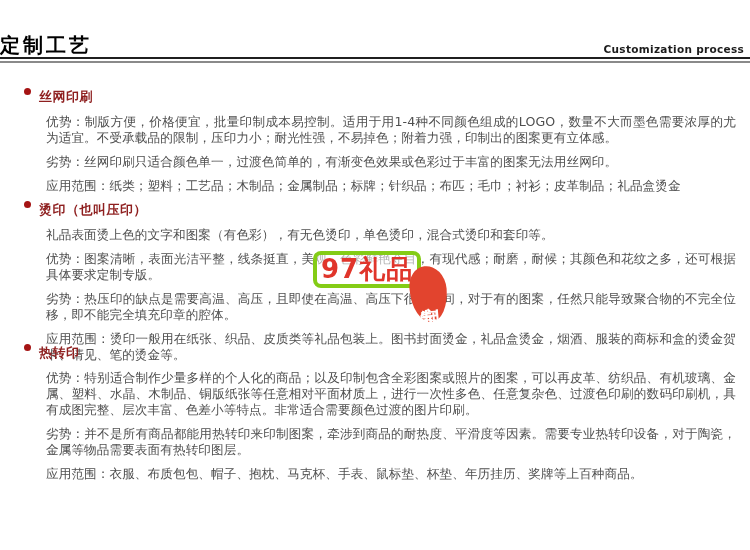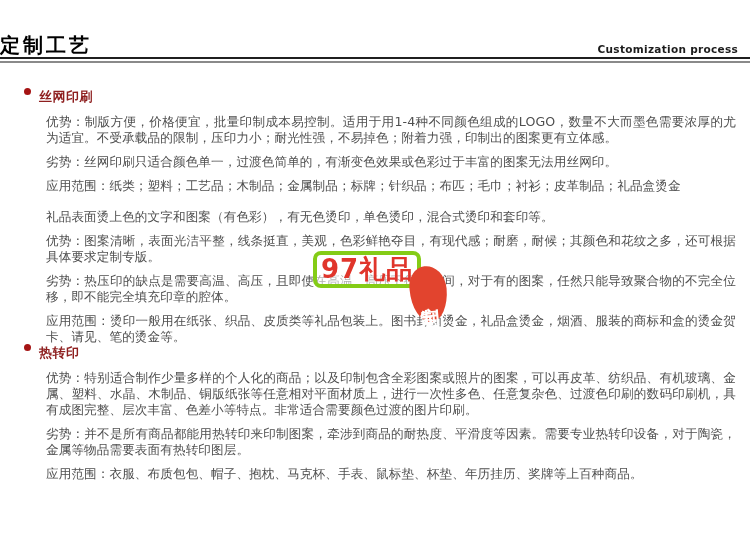--- a/index.html
+++ b/index.html
@@ -10,21 +10,21 @@
     font-family:"DejaVu Sans",sans-serif;
     overflow:hidden;
   }
   .page-title{
     position:absolute;top:32px;left:0;right:0;
     text-align:left;
     font-size:20px;font-weight:bold;color:#000;
     letter-spacing:3px;
   }
   .page-subtitle{
-    position:absolute;top:43px;right:12px;
+    position:absolute;top:43px;right:6px;
     font-size:10.5px;font-weight:bold;color:#1c1c1c;
     letter-spacing:0.3px;
   }
   .rule-dark{position:absolute;top:57px;left:0;width:750px;height:2px;background:#1f1f1f;}
   .rule-gray{position:absolute;top:61px;left:0;width:750px;height:2px;background:#8a8a8a;}
 
   .section{position:absolute;left:24px;width:720px;}
   .sec-head{display:flex;align-items:flex-start;margin:0 0 6px 0;}
   .bullet{
     width:7px;height:7px;border-radius:50%;
@@ -84,20 +84,24 @@
       <span class="sec-title">丝网印刷</span>
     </div>
     <div class="sec-body">
       <p>优势：制版方便，价格便宜，批量印制成本易控制。适用于用1-4种不同颜色组成的LOGO，数量不大而墨色需要浓厚的尤为适宜。不受承载品的限制，压印力小；耐光性强，不易掉色；附着力强，印制出的图案更有立体感。</p>
       <p>劣势：丝网印刷只适合颜色单一，过渡色简单的，有渐变色效果或色彩过于丰富的图案无法用丝网印。</p>
       <p>应用范围：纸类；塑料；工艺品；木制品；金属制品；标牌；针织品；布匹；毛巾；衬衫；皮革制品；礼品盒烫金</p>
     </div>
   </div>
 
   <div class="section s2">
+    <div class="sec-head">
+      <span class="bullet"></span>
+      <span class="sec-title">烫印（也叫压印）</span>
+    </div>
     <div class="sec-body">
       <p>礼品表面烫上色的文字和图案（有色彩），有无色烫印，单色烫印，混合式烫印和套印等。</p>
       <p>优势：图案清晰，表面光洁平整，线条挺直，美观，色彩鲜艳夺目，有现代感；耐磨，耐候；其颜色和花纹之多，还可根据具体要求定制专版。</p>
       <p>劣势：热压印的缺点是需要高温、高压，且即使在高温、高压下很长时间，对于有的图案，任然只能导致聚合物的不完全位移，即不能完全填充印章的腔体。</p>
       <p>应用范围：烫印一般用在纸张、织品、皮质类等礼品包装上。图书封面烫金，礼品盒烫金，烟酒、服装的商标和盒的烫金贺卡、请见、笔的烫金等。</p>
     </div>
   </div>
 
   <div class="section s3">
     <div class="sec-head">

